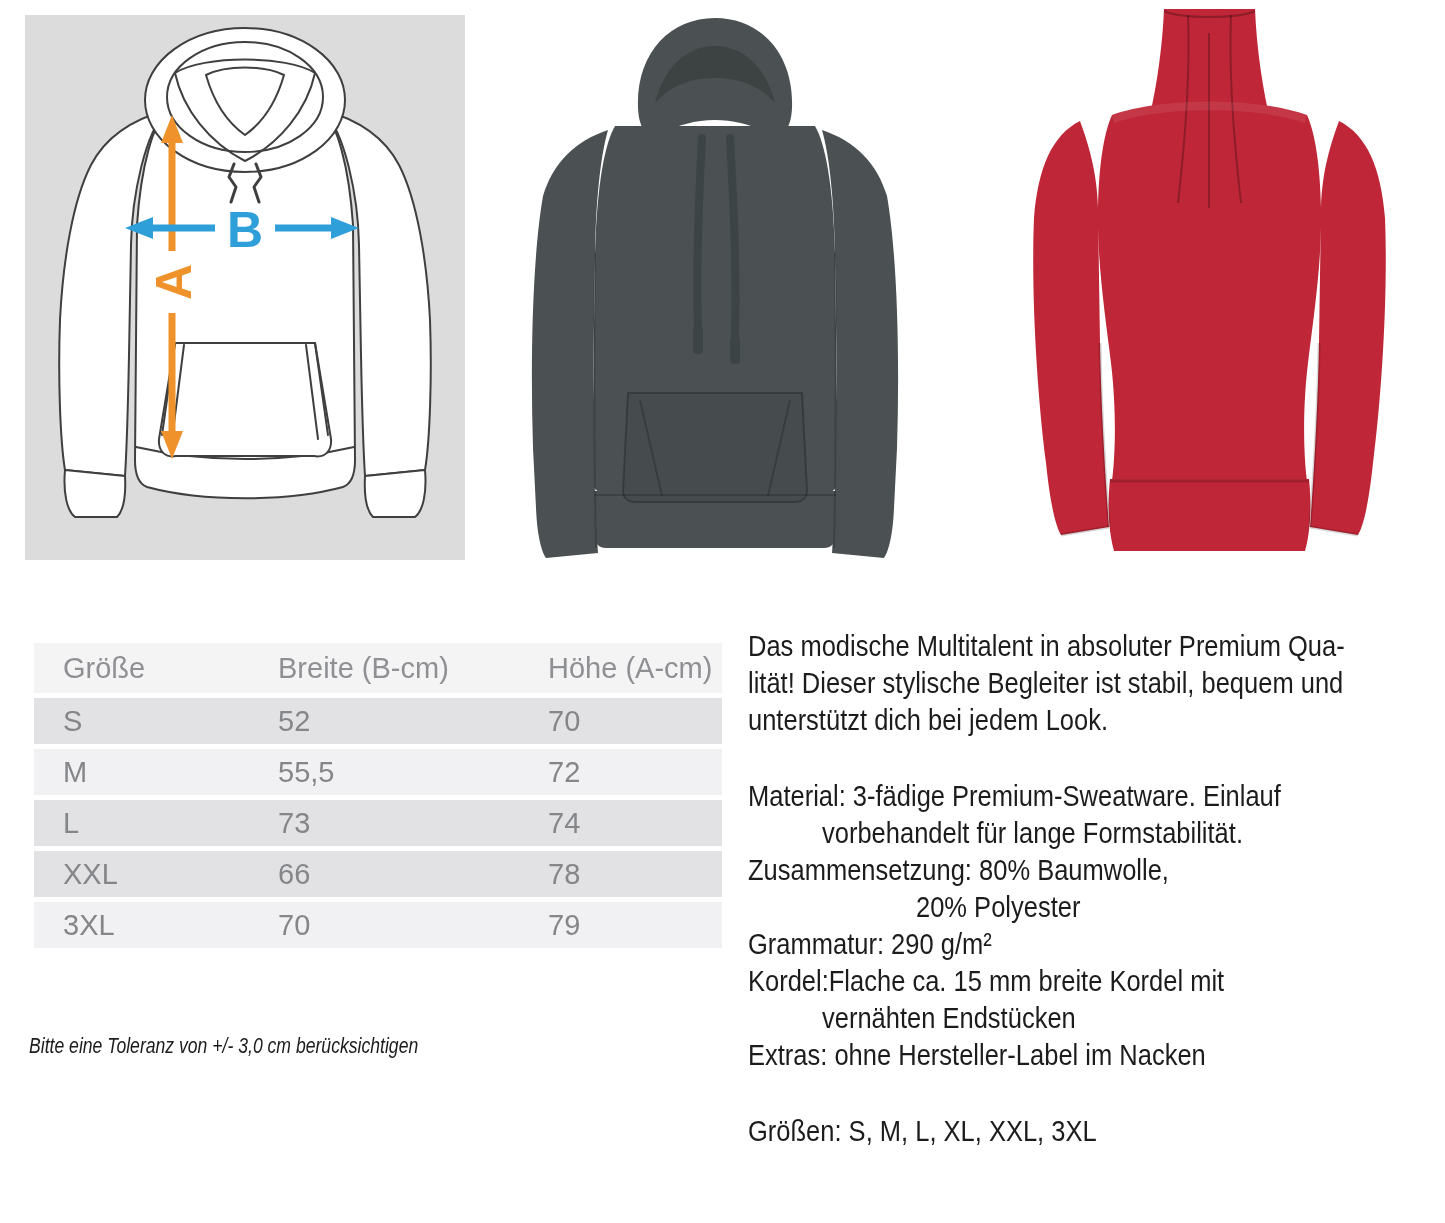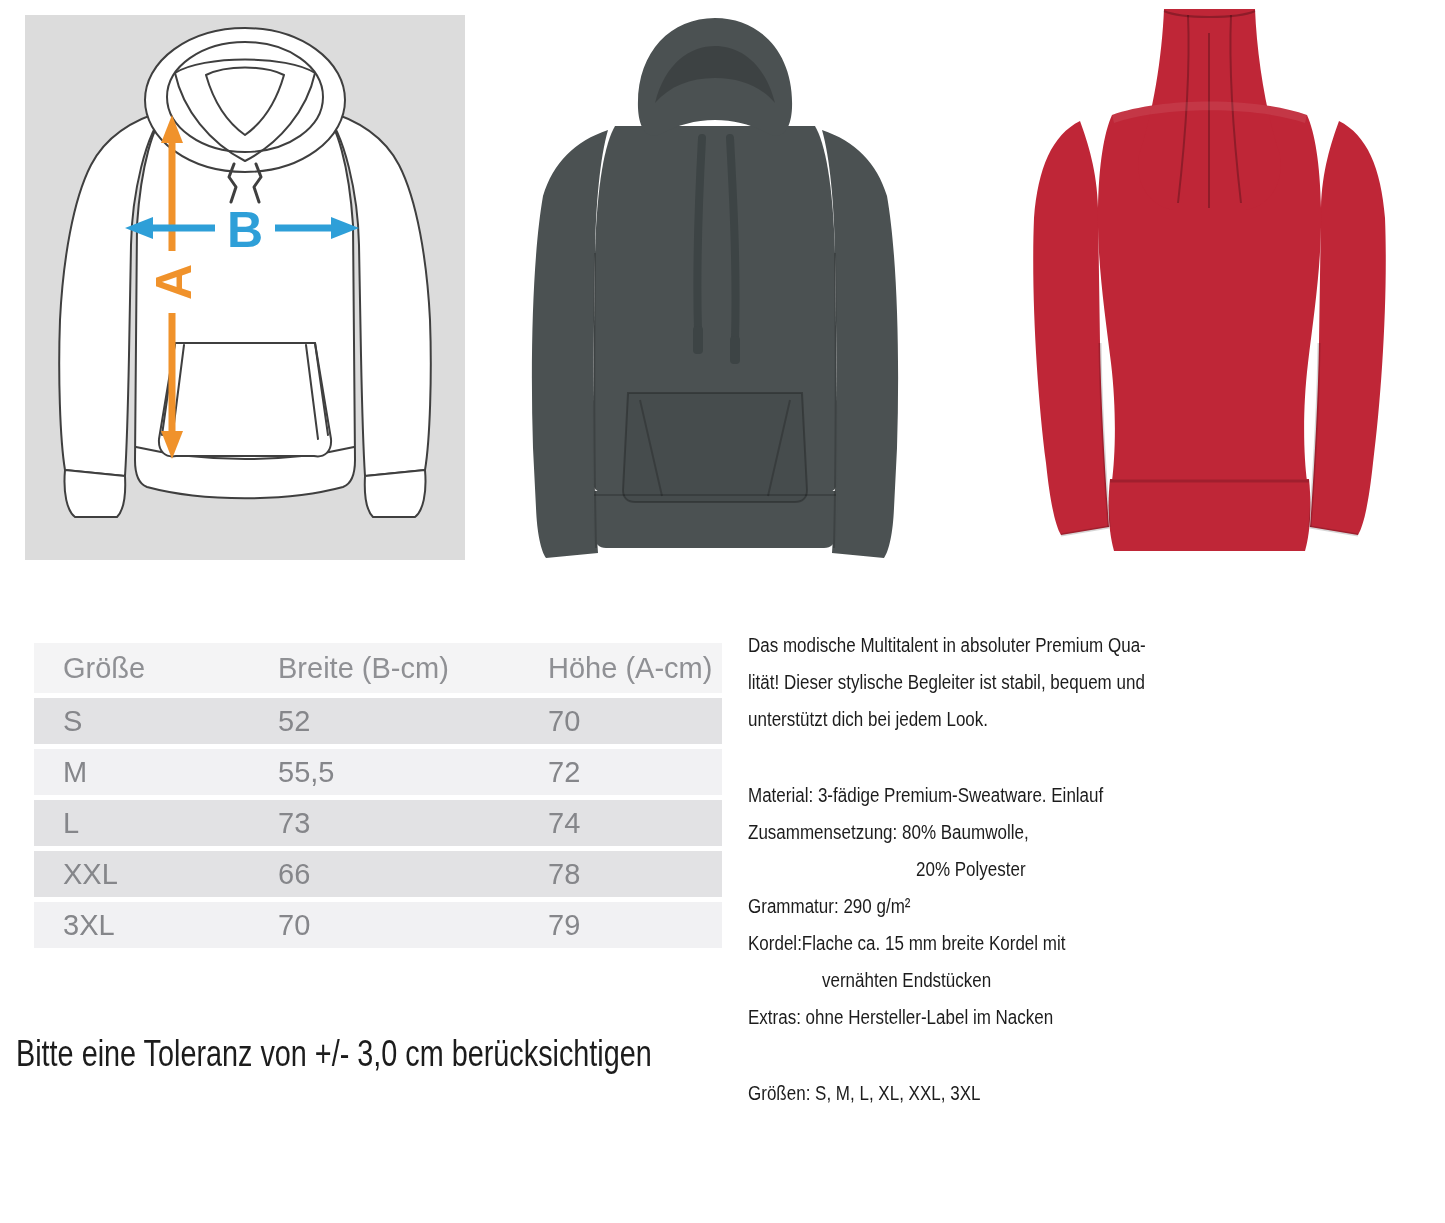--- a/index.html
+++ b/index.html
@@ -51,29 +51,30 @@
     color:#8f9094;
   }
   table.size-table tbody td {
     height:46px;
     color:#85868a;
   }
   tr.row-odd  td { background:#e2e2e4; }
   tr.row-even td { background:#f1f1f3; }
 
   .tolerance-note {
-    position:absolute; left:16px; top:1033px;
-    font-size:36px; color:#1c1c1c;
-    white-space:nowrap;
+    position:absolute; left:29px; top:1033px;
+    font-size:22px; color:#1c1c1c;
+    white-space:nowrap;
+    font-style:italic;
   }
 
   
   .description {
     position:absolute; left:748px; top:627px; width:697px;
-    font-size:20px; line-height:37px; color:#1c1c1c;
+    font-size:30px; line-height:37px; color:#1c1c1c;
   }
   .description .para { margin-bottom:39px; }
   .description .para:last-child { margin-bottom:16px; }
   .description .line { height:37px; white-space:nowrap; }
   .indent-0 { padding-left:0; }
   .indent-1 { padding-left:74px; }
   .indent-2 { padding-left:168px; }
 
   
   .ctext {
@@ -247,20 +248,21 @@
 </div>
 
 <div class="description">
     <div class="para">
       <div class="line indent-0"><span class="ctext">Das modische Multitalent in absoluter Premium Qua-</span></div>
       <div class="line indent-0"><span class="ctext">lität! Dieser stylische Begleiter ist stabil, bequem und</span></div>
       <div class="line indent-0"><span class="ctext">unterstützt dich bei jedem Look.</span></div>
     </div>
     <div class="para">
       <div class="line indent-0"><span class="ctext">Material: 3-fädige Premium-Sweatware. Einlauf</span></div>
+      <div class="line indent-1"><span class="ctext">vorbehandelt für lange Formstabilität.</span></div>
       <div class="line indent-0"><span class="ctext">Zusammensetzung: 80% Baumwolle,</span></div>
       <div class="line indent-2"><span class="ctext">20% Polyester</span></div>
       <div class="line indent-0"><span class="ctext">Grammatur: 290 g/m²</span></div>
       <div class="line indent-0"><span class="ctext">Kordel:Flache ca. 15 mm breite Kordel mit</span></div>
       <div class="line indent-1"><span class="ctext">vernähten Endstücken</span></div>
       <div class="line indent-0"><span class="ctext">Extras: ohne Hersteller-Label im Nacken</span></div>
     </div>
     <div class="para">
       <div class="line indent-0"><span class="ctext">Größen: S, M, L, XL, XXL, 3XL</span></div>
     </div>

